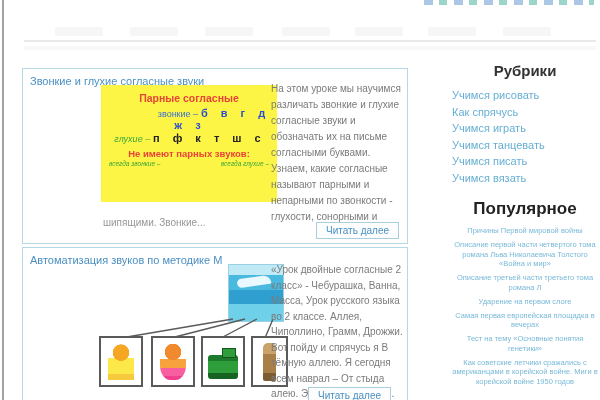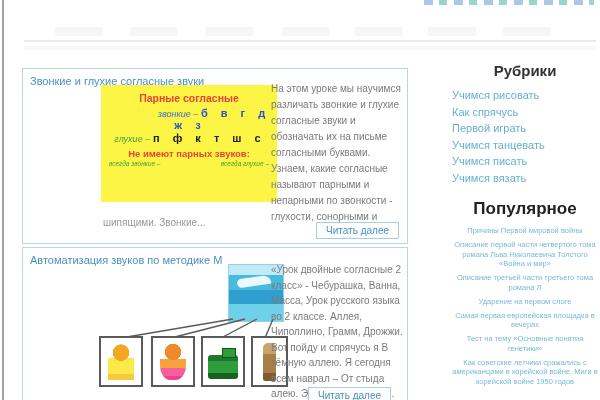--- a/index.html
+++ b/index.html
@@ -23,21 +23,21 @@
   .read-more{position:absolute;right:8px;bottom:4px;border:1px solid #a9cede;background:#fdfdfd;
     color:#4a90c2;font-size:10px;padding:2px 9px;text-decoration:none;cursor:pointer;}
   .read-more2{position:absolute;right:16px;top:139px;border:1px solid #a9cede;background:#fdfdfd;
     color:#4a90c2;font-size:10px;padding:2px 9px;text-decoration:none;cursor:pointer;}
 
   
   .yellow{position:absolute;left:78px;top:16px;width:176px;height:117px;background:#fdf545;
     text-align:center;padding-top:5px;box-sizing:border-box;}
   .y-head{font-size:10.5px;font-weight:bold;color:#e8443a;margin:2px 0 3px;}
   .y-row{font-size:10px;margin:1px 0;}
-  .lbl-blue{color:#3b6fd4;font-style:italic;font-size:9px;margin-left:48px;}
+  .lbl-blue{color:#3b6fd4;font-size:9px;margin-left:48px;}
   .lbl-green{color:#3aa53a;font-style:italic;font-size:9px;}
   .letters-blue{color:#2b4fd0;font-weight:bold;font-size:11px;letter-spacing:3px;word-spacing:4px;}
   .letters-dark{color:#222;font-weight:bold;font-size:11px;letter-spacing:3px;word-spacing:4px;}
   .y-head2{font-size:9.5px;font-weight:bold;color:#e8443a;margin:4px 0 1px;}
   .y-cols{display:flex;justify-content:space-between;padding:0 8px;}
   .y-small{font-size:6.5px;color:#3aa53a;font-style:italic;}
   .letters-red{color:#e2574d;font-weight:bold;font-size:13px;letter-spacing:4px;word-spacing:2px;}
   .letters-dark2{color:#222;font-weight:bold;font-size:13px;letter-spacing:3px;word-spacing:2px;}
   .caption{position:absolute;left:80px;top:148px;font-size:10px;color:#979797;}
 
@@ -143,21 +143,21 @@
       <a class="read-more2">Читать далее</a>
     </article>
 
   </main>
 
   <aside class="sidebar">
     <h2 class="sb-h">Рубрики</h2>
     <div>
       <a class="rubric-link">Учимся рисовать</a>
       <a class="rubric-link">Как спрячусь</a>
-      <a class="rubric-link">Первой играть</a>
+      <a class="rubric-link">Учимся играть</a>
       <a class="rubric-link">Учимся танцевать</a>
       <a class="rubric-link">Учимся писать</a>
       <a class="rubric-link">Учимся вязать</a>
     </div>
 
     <h2 class="sb-h pop">Популярное</h2>
     <div>
       <a class="pop-link">Причины Первой мировой войны</a>
       <a class="pop-link">Описание первой части четвертого тома романа Льва Николаевича Толстого «Война и мир»</a>
       <a class="pop-link">Описание третьей части третьего тома романа Л</a>

